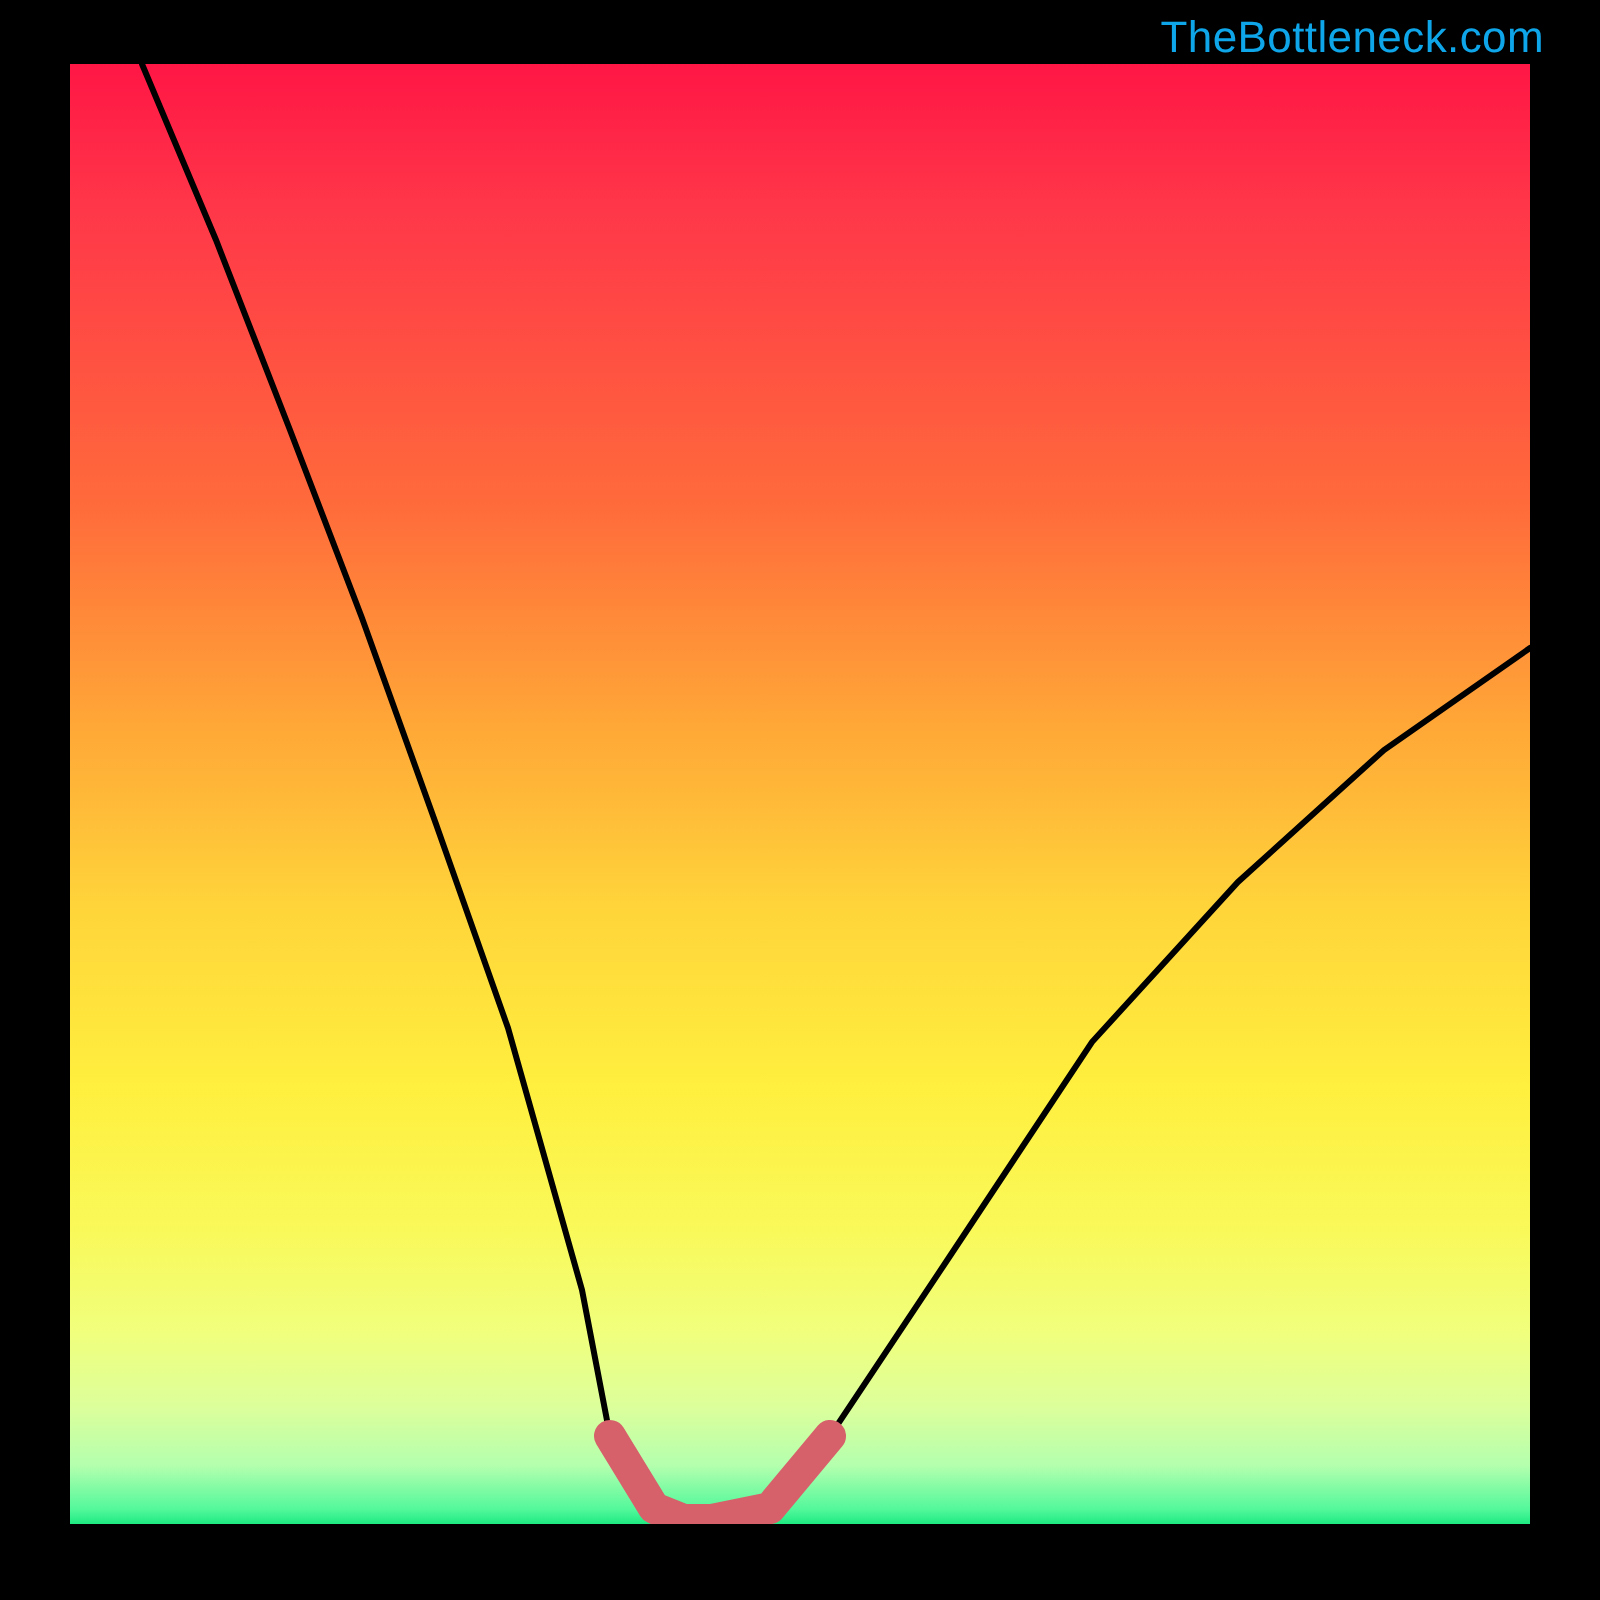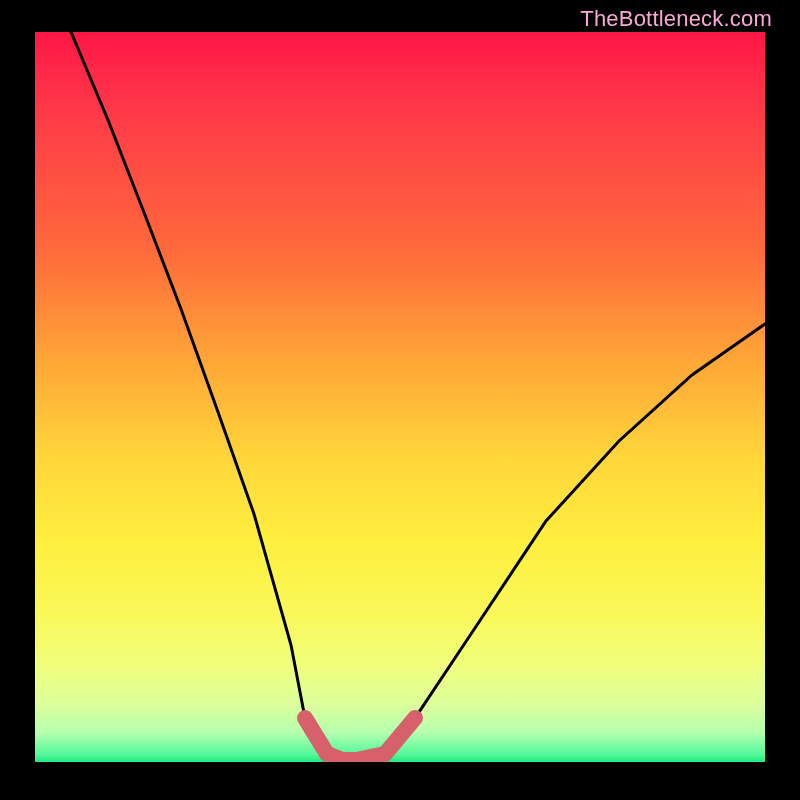--- a/index.html
+++ b/index.html
@@ -37,21 +37,21 @@
       #dcff9b 92%,
       #b4ffae 96%,
       #53f89b 99%,
       #1eea82 100%
     );
   }
   .watermark {
     position: absolute;
     top: 6px;
     right: 28px;
-    color: #f9a8d4;
+    color: #0ea5e9;
     font-size: 22px;
     font-weight: 400;
     letter-spacing: 0.2px;
     font-family: Arial, Helvetica, sans-serif;
   }
   svg.curve {
     position: absolute;
     left: 0;
     top: 0;
     width: 730px;

